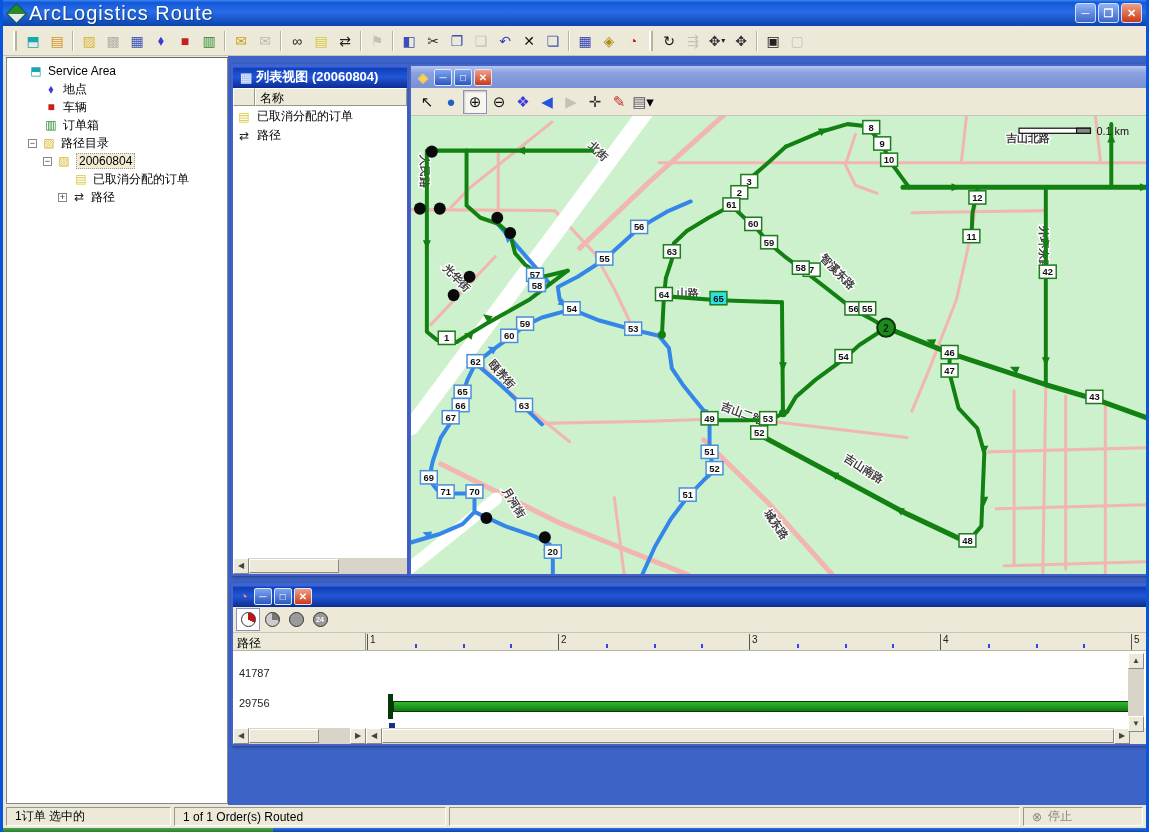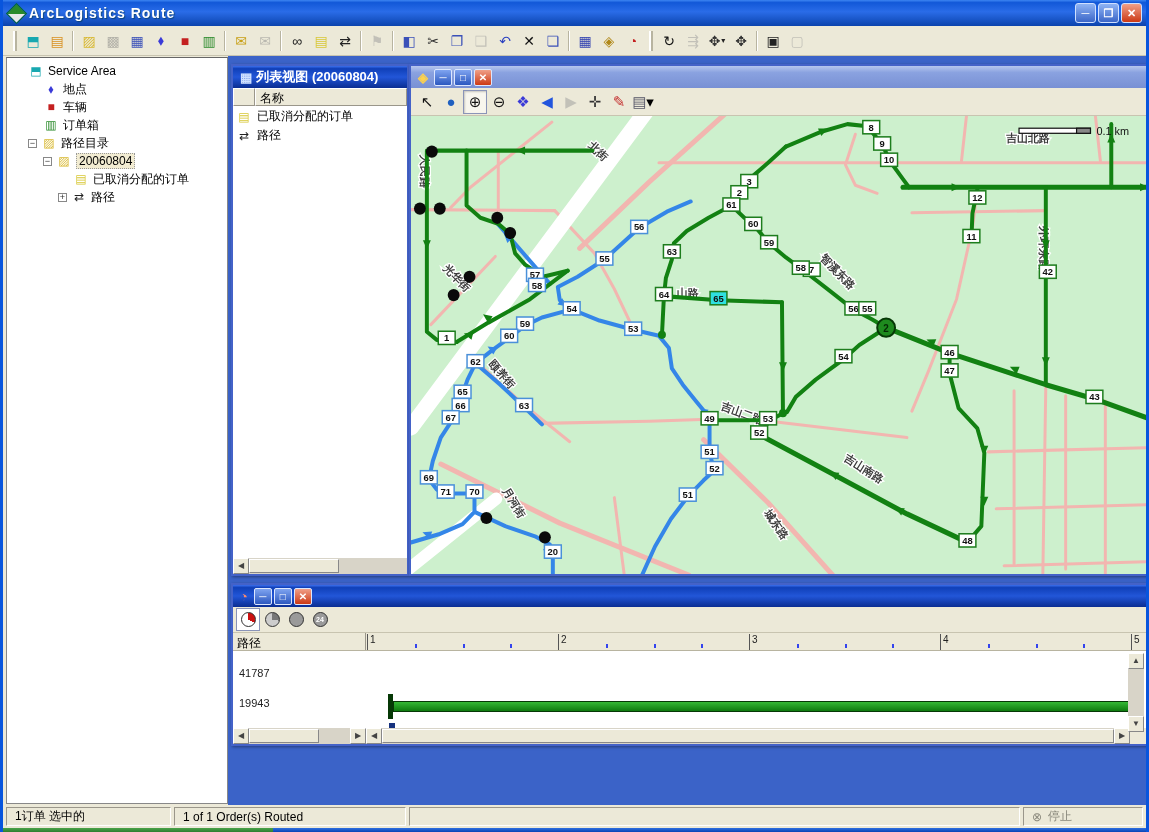--- a/index.html
+++ b/index.html
@@ -4,21 +4,21 @@
 <style>
   * { margin:0; padding:0; box-sizing:border-box; }
   html,body { width:1149px; height:832px; overflow:hidden; background:#ece9d8;
     font-family:"Liberation Sans", sans-serif; font-size:12px; color:#000; }
   .frame { width:1149px; height:832px; border-left:3px solid #0855dd; border-right:3px solid #0855dd; display:flex; flex-direction:column; }
 
   
   .titlebar { height:26px; display:flex; align-items:center; padding:0 4px;
     background:linear-gradient(180deg,#3d85f2 0%,#1258d8 10%,#2a6ce8 45%,#0b43ad 100%); }
   .app-icon { width:15px; height:15px; margin:0 5px 0 2px; background:linear-gradient(135deg,#2a8a2a 50%,#e8e8e8 50%); transform:rotate(45deg); border:1px solid #063; flex:none; }
-  .titlebar .t { color:#fff; font-weight:bold; font-size:14px; text-shadow:1px 1px 1px #0338; letter-spacing:1px; flex:1; }
+  .titlebar .t { color:#fff; font-weight:normal; font-size:20px; text-shadow:1px 1px 1px #0338; letter-spacing:1px; flex:1; }
   .xpb { width:21px; height:20px; margin-left:2px; border-radius:3px; border:1px solid #cfe0ff;
     background:linear-gradient(#8fb4f4,#3b66c8); color:#fff; font-size:11px; line-height:18px; text-align:center; font-weight:bold; }
   .xpb.close { background:linear-gradient(#f0a088,#cc3914); }
 
   
   .menubar { height:21px; background:#ece9d8; border-bottom:1px solid #d8d4c0; display:flex; align-items:center; padding-left:8px; }
   .menu-item { padding:2px 8px; }
   .toolbar { height:30px; background:#ece9d8; border-bottom:1px solid #c8c4b0; display:flex; align-items:center; padding-left:6px; }
   .grip { width:4px; height:20px; border-left:2px solid #fff; border-right:2px solid #b8b4a0; margin:0 4px; }
   .tb-sep { width:2px; height:20px; border-left:1px solid #b8b4a0; border-right:1px solid #fff; margin:0 3px; }
@@ -655,21 +655,21 @@
               <span class="tick-label" style="left: 577px;">4</span>
               <span class="tick-minor" style="left: 621.75px;"></span>
               <span class="tick-minor" style="left: 669.5px;"></span>
               <span class="tick-minor" style="left: 717.25px;"></span>
               <span class="tick-major" style="left: 765px;"></span>
               <span class="tick-label" style="left: 768px;">5</span>
             </span>
         </div>
         <div class="tw-body" id="twbody">
             <span class="tv-name" style="top: 16px;">41787</span>
-            <span class="tv-name" style="top: 46px;">19943</span>
+            <span class="tv-name" style="top: 46px;">29756</span>
             <div style="position: absolute; background: rgb(6, 56, 6); left: 155px; top: 43px; width: 5px; height: 25px;"></div>
             <div style="position: absolute; background: linear-gradient(rgb(53, 184, 53), rgb(14, 122, 14)); border: 1px solid rgb(6, 56, 6); left: 160px; top: 50px; right: 16px; height: 11px;"></div>
             <div style="position: absolute; background: rgb(22, 50, 126); left: 156px; top: 72px; width: 6px; height: 9px;"></div>
           </div>
         <div class="tw-scroll">
           <div class="hscroll" style="width:133px">
             <span class="sbtn">◀</span>
             <span class="sthumb" style="width:70px"></span>
             <span class="sbtn" style="margin-left:auto">▶</span>
           </div>
@@ -684,21 +684,21 @@
           <span class="sbtn" style="display:block">▲</span>
           <span class="sbtn" style="display:block;position:absolute;bottom:0">▼</span>
         </div>
       </div>
 
     </div>
   </div>
 
   <div class="statusbar">
     <span class="scell" style="width:165px">1订单 选中的</span>
-    <span class="scell" style="width:232px">1 of 1 Order(s) Routed</span>
+    <span class="scell" style="width:272px">1 of 1 Order(s) Routed</span>
     <span class="scell" style="flex:1"></span>
     <span class="scell" style="width:120px;color:#8a887c">
       <span style="margin-right:6px">⊗</span>
       <span>停止</span>
     </span>
   </div>
   <div class="bottom-strip">
       <div class="g"></div>
       <div class="b"></div>
     </div>

